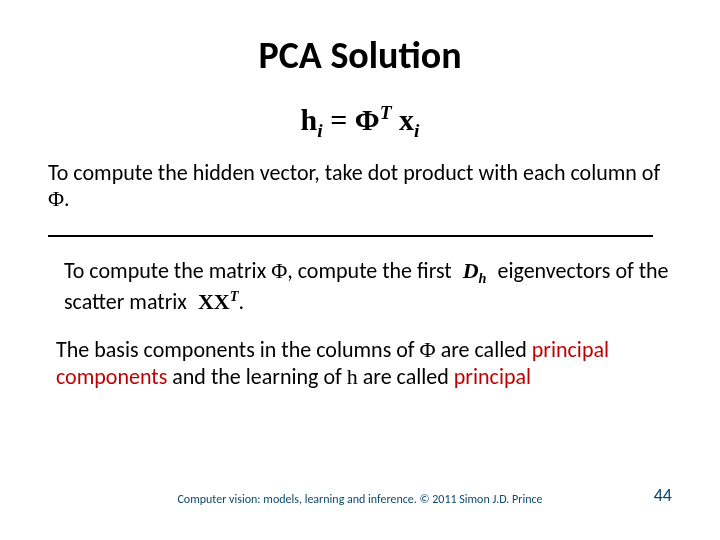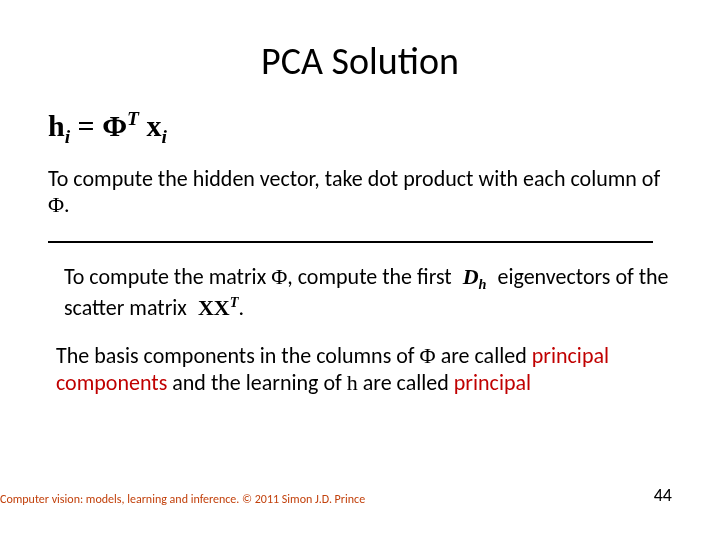--- a/index.html
+++ b/index.html
@@ -1,29 +1,29 @@
 <!DOCTYPE html>
 <html><head>
 <meta charset="utf-8">
 <style>
   * { margin: 0; padding: 0; box-sizing: border-box; }
   html, body { width: 720px; height: 540px; background: #fff; font-family: Calibri, "Segoe UI", Arial, sans-serif; color: #000; }
   .slide { width: 720px; height: 540px; position: relative; padding: 20px 48px 0 48px; }
-  .title { font-size: 38px; font-weight: 400; text-align: center; margin-top: 18px; margin-bottom: 24px; }
-  .equation { margin: 8px 0 18px 0; font-family: "Cambria Math", "Times New Roman", serif; font-size: 30px; font-weight: bold; }
+  .title { font-size: 38px; font-weight: 700; text-align: center; margin-top: 12px; margin-bottom: 24px; }
+  .equation { text-align: center; margin: 8px 0 18px 0; font-family: "Cambria Math", "Times New Roman", serif; font-size: 30px; font-weight: bold; }
   .equation .bold { font-weight: bold; }
   .para { font-size: 22px; line-height: 1.2; margin: 4px 0 22px 0; }
   .hr { border: none; border-top: 2px solid #000; margin: 10px 0 20px 0; width: 605px; }
   .sym { font-family: "Times New Roman", serif; }
   .ital { font-style: italic; }
   .inline-math { font-family: "Cambria Math", "Times New Roman", serif; font-weight: bold; }
   .red { color: #c00000; }
   .small-gap { display:inline-block; width:6px; }
-  .footer { position: absolute; bottom: 34px; left: 0; width: 720px; text-align: left; font-size: 12px; color: #c2410c; }
-  .pagenum { position: absolute; bottom: 34px; right: 48px; font-size: 18px; color: #000000; }
+  .footer { position: absolute; bottom: 34px; left: 0; width: 720px; text-align: center; font-size: 12px; color: #0c4a6e; }
+  .pagenum { position: absolute; bottom: 34px; right: 48px; font-size: 18px; color: #0c4a6e; }
   .para2 { font-size: 22px; line-height: 1.25; margin: 4px 0 20px 16px; }
   .para3 { font-size: 22px; line-height: 1.25; margin: 16px 0 0 8px; }
   sup { font-size: 0.65em; vertical-align: super; }
   sub { font-size: 0.65em; vertical-align: sub; }
 </style>
 </head>
 <body>
 
 <div class="slide">
 

